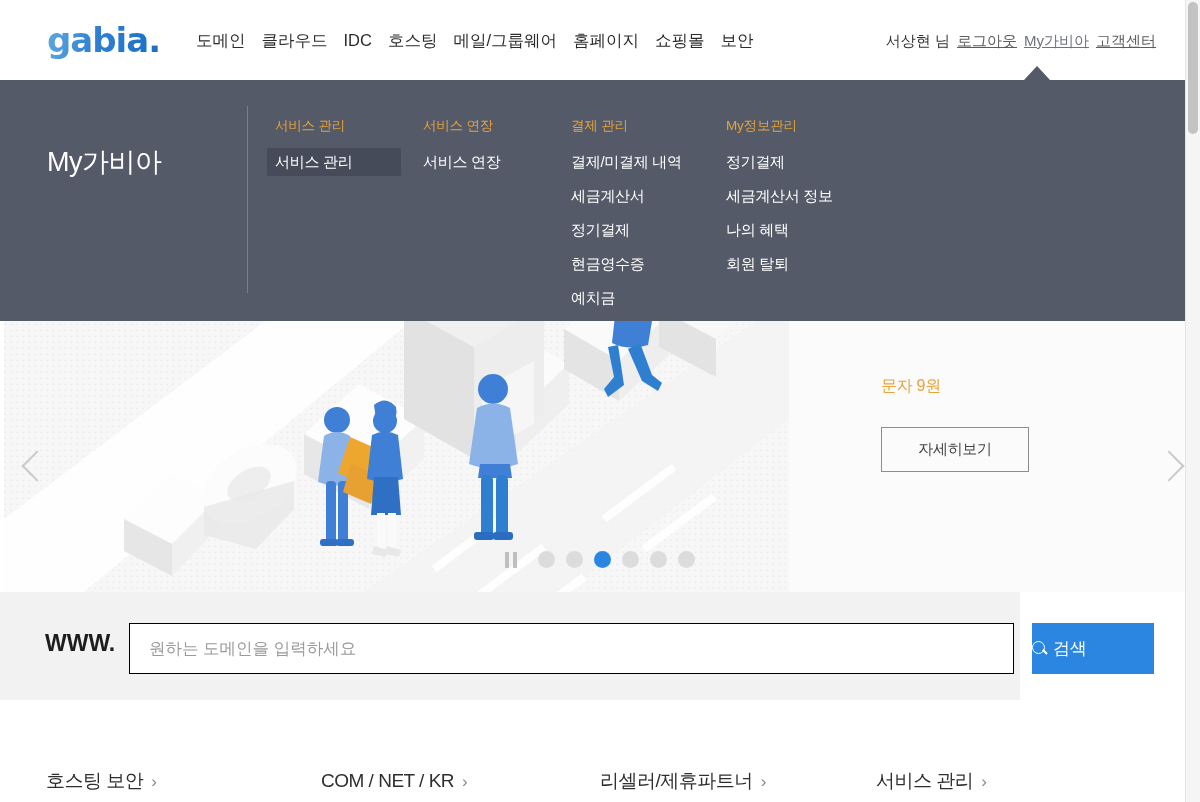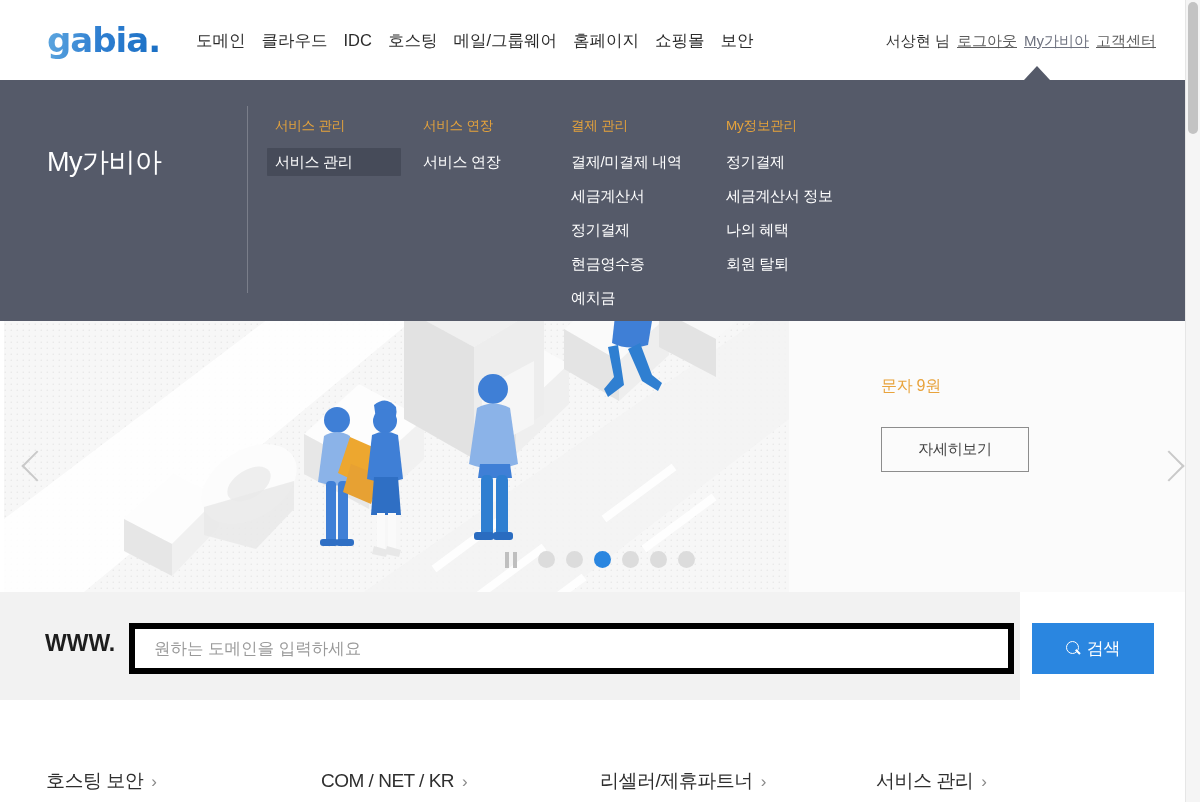--- a/index.html
+++ b/index.html
@@ -122,30 +122,30 @@
     background: #f2f2f2; z-index: 6;
   }
   .www-label {
     position: absolute; left: 45px; top: 38px;
     font-size: 23px; color: #1d1d1d; font-weight: bold; letter-spacing: 0px;
     font-family: "Liberation Sans", sans-serif;
   }
   .search-input {
     position: absolute; left: 129px; top: 31px;
     width: 885px; height: 51px;
-    border: 6px solid #000000; background: #ffffff;
+    border: 1px solid #000000; background: #ffffff;
     font-size: 16.5px; color: #333; padding: 0 19px;
     font-family: "Liberation Sans", sans-serif; outline: none;
   }
   .search-input::placeholder { color: #9a9a9a; }
   .search-btn {
     position: absolute; left: 1032px; top: 31px;
     width: 122px; height: 51px; background: #2a86e0; border: none;
     color: #ffffff; font-size: 17px; cursor: pointer;
-    display: flex; align-items: center; justify-content: center; gap: 6px;
+    display: flex; align-items: center; gap: 6px;
     font-family: "Liberation Sans", sans-serif; letter-spacing: -0.3px;
   }
   .mag { display: inline-block; width: 15px; height: 15px; position: relative; }
   .mag::before {
     content: ""; position: absolute; left: 0; top: 0;
     width: 11px; height: 11px; border: 1.6px solid #fff; border-radius: 50%;
   }
   .mag::after {
     content: ""; position: absolute; left: 9.5px; top: 10px;
     width: 6px; height: 1.6px; background: #fff; transform: rotate(45deg);

